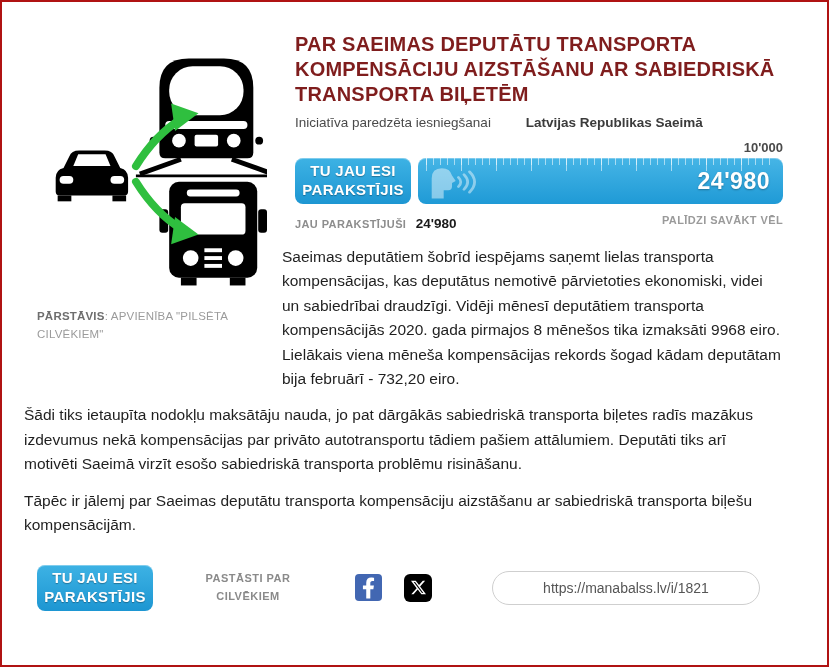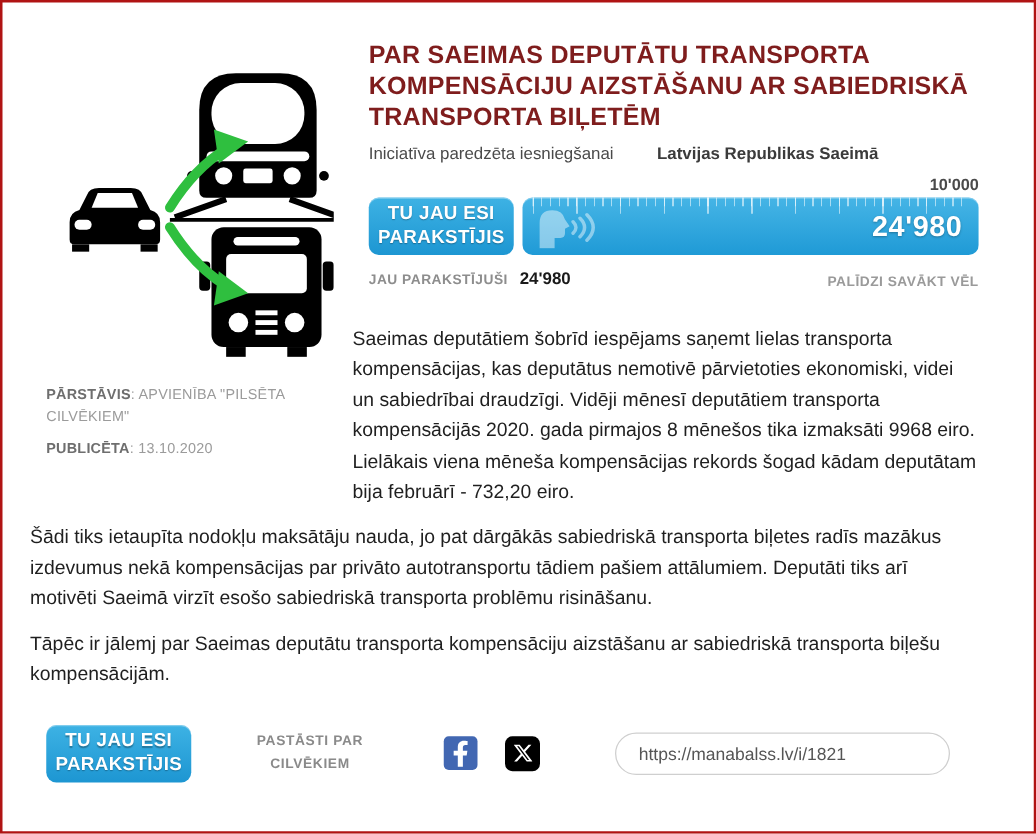--- a/index.html
+++ b/index.html
@@ -54,41 +54,41 @@
       repeating-linear-gradient(90deg, rgba(255,255,255,.55) 0 1px, transparent 1px 7px) top left/100% 7px no-repeat,
       repeating-linear-gradient(90deg, rgba(255,255,255,.55) 0 1px, transparent 1px 35px) top left/100% 13px no-repeat;
   }
   .bar .voice { position:absolute; left:10px; top:7px; }
   .bar .count {
     position:absolute; right:13px; top:50%; transform:translateY(-50%);
     color:#fff; font-size:23px; font-weight:bold; letter-spacing:.5px;
     text-shadow:0 1px 2px rgba(0,0,0,.3);
   }
 
-  .signed-row { display:flex; justify-content:space-between; align-items:flex-end; margin-top:10px; }
+  .signed-row { display:flex; justify-content:space-between; align-items:flex-start; margin-top:10px; }
   .signed-row .lbl { font-size:11px; font-weight:bold; color:#8d8d8d; letter-spacing:.4px; }
   .signed-row .cnt { font-size:13.5px; font-weight:bold; color:#1a1a1a; margin-left:5px; }
   .signed-row .help { font-size:11px; font-weight:bold; color:#9a9a9a; letter-spacing:.4px; }
 
   .body-text p { font-size:15.5px; color:#1f1f1f; line-height:1.58; margin-top:12px; }
-  .body-text p.first { margin-top:28px; }
+  .body-text p.first { margin-top:13px; }
 
   .footer-row { display:flex; align-items:center; margin:27px 0 0 13px; }
   .share-label {
     width:90px; margin-left:50px; text-align:center;
     font-size:11px; font-weight:bold; color:#8a8a8a; letter-spacing:.5px; line-height:1.6;
   }
   .icon-btn { display:flex; align-items:center; justify-content:center; cursor:pointer; }
   .fb-btn { width:27px; height:27px; border-radius:4px; background:#4267b2; margin-left:62px; }
   .x-btn  { width:28px; height:28px; border-radius:6px; background:#000; margin-left:22px; }
   .url-input {
     margin-left:60px; width:268px; height:34px;
     border:1px solid #cfcfcf; border-radius:18px;
     padding:0 18px; font-size:14px; color:#555;
-    font-family:"Liberation Sans",sans-serif; outline:none; background:#fff;
+    font-family:"Liberation Sans",sans-serif; outline:none; background:#fff;text-align:center;
   }
 </style>
 </head>
 <body>
 
 <div class="page">
   <div class="content">
 
     <div class="left-block">
       <svg class="illu" width="225" height="242" viewBox="0 0 230 242">
@@ -135,21 +135,20 @@
           <polygon points="136,80 160,62 132,52" fill="#2fbf3f"></polygon>
         </g>
         <g>
           <path d="M96 132 Q116 164 142 180" stroke="#2fbf3f" stroke-width="8" fill="none" stroke-linecap="round"></path>
           <polygon points="136,168 160,186 132,196" fill="#2fbf3f"></polygon>
         </g>
       </svg>
 
       <div class="meta">
         <div class="m-row"><span class="m-label">PĀRSTĀVIS</span><span class="m-value">: APVIENĪBA "PILSĒTA CILVĒKIEM"</span></div>
-        <div class="m-row"><span class="m-label">PUBLICĒTA</span><span class="m-value">: 13.10.2020</span></div>
       </div>
     </div>
 
     <div class="head-col">
       <h1 class="title">PAR SAEIMAS DEPUTĀTU TRANSPORTA KOMPENSĀCIJU AIZSTĀŠANU AR SABIEDRISKĀ TRANSPORTA BIĻETĒM</h1>
       <div class="subtitle"><span>Iniciatīva paredzēta iesniegšanai </span><b>Latvijas Republikas Saeimā</b></div>
       <div class="goal-label">10'000</div>
 
       <div class="progress-row">
         <button class="btn-signed">

